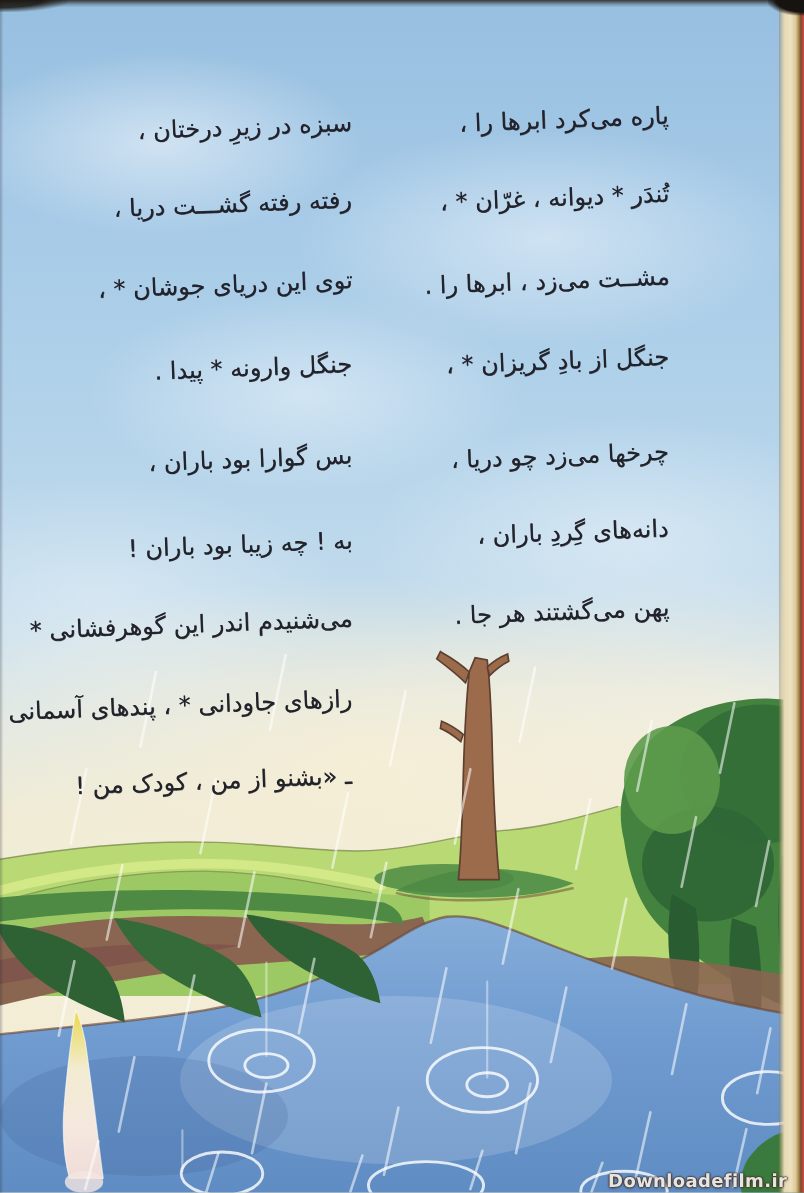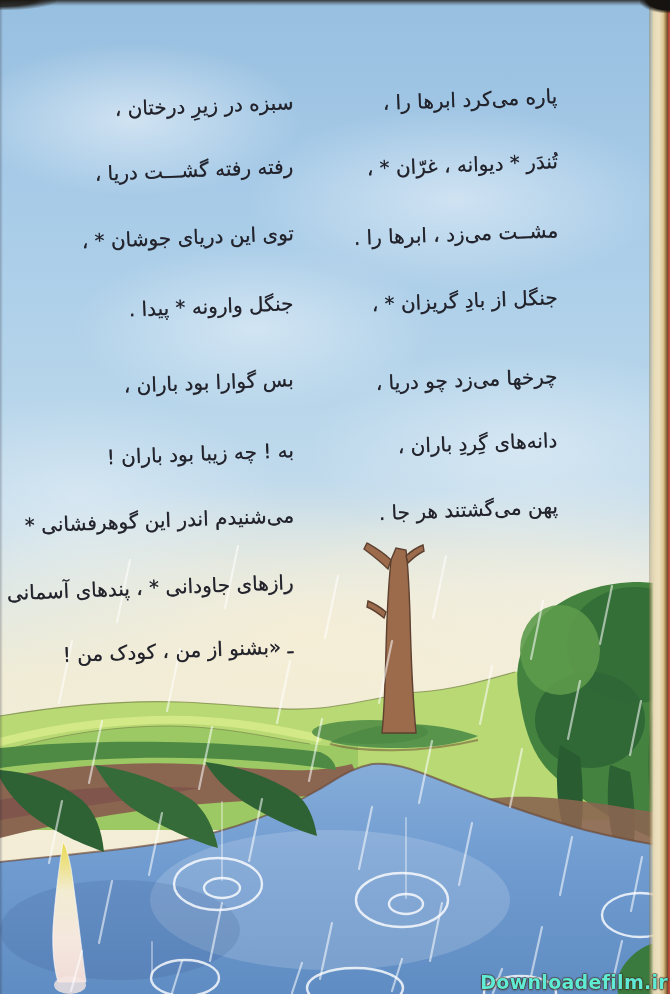--- a/index.html
+++ b/index.html
@@ -57,24 +57,24 @@
   }
   .corner-tr {
     position: absolute; top: 0; right: 0; width: 30px; height: 13px; z-index: 6;
     background: radial-gradient(ellipse at top right, #171310 55%, rgba(23,19,16,0) 75%);
   }
   .corner-tl {
     position: absolute; top: 0; left: 0; width: 56px; height: 10px; z-index: 6;
     background: radial-gradient(ellipse at top left, rgba(25,20,14,.85) 45%, rgba(25,20,14,0) 75%);
   }
   .watermark {
-    position: absolute; right: 2px; bottom: 1px; z-index: 7;
+    position: absolute; right: 14px; bottom: 1px; z-index: 7;
     font-family: "DejaVu Sans", sans-serif;
-    font-weight: bold; font-size: 19px; letter-spacing: .3px;
-    color: #5eead4;
+    font-weight: bold; font-size: 15px; letter-spacing: .3px;
+    color: #e5e5e5;
     text-shadow: 0 1px 2px rgba(70,45,25,.95), 0 -1px 1px rgba(70,45,25,.5),
                  1px 0 1px rgba(70,45,25,.6), -1px 0 1px rgba(70,45,25,.6);
   }
 </style>
 </head>
 <body>
 
 <div class="page">
 
   <div class="sky"></div>

